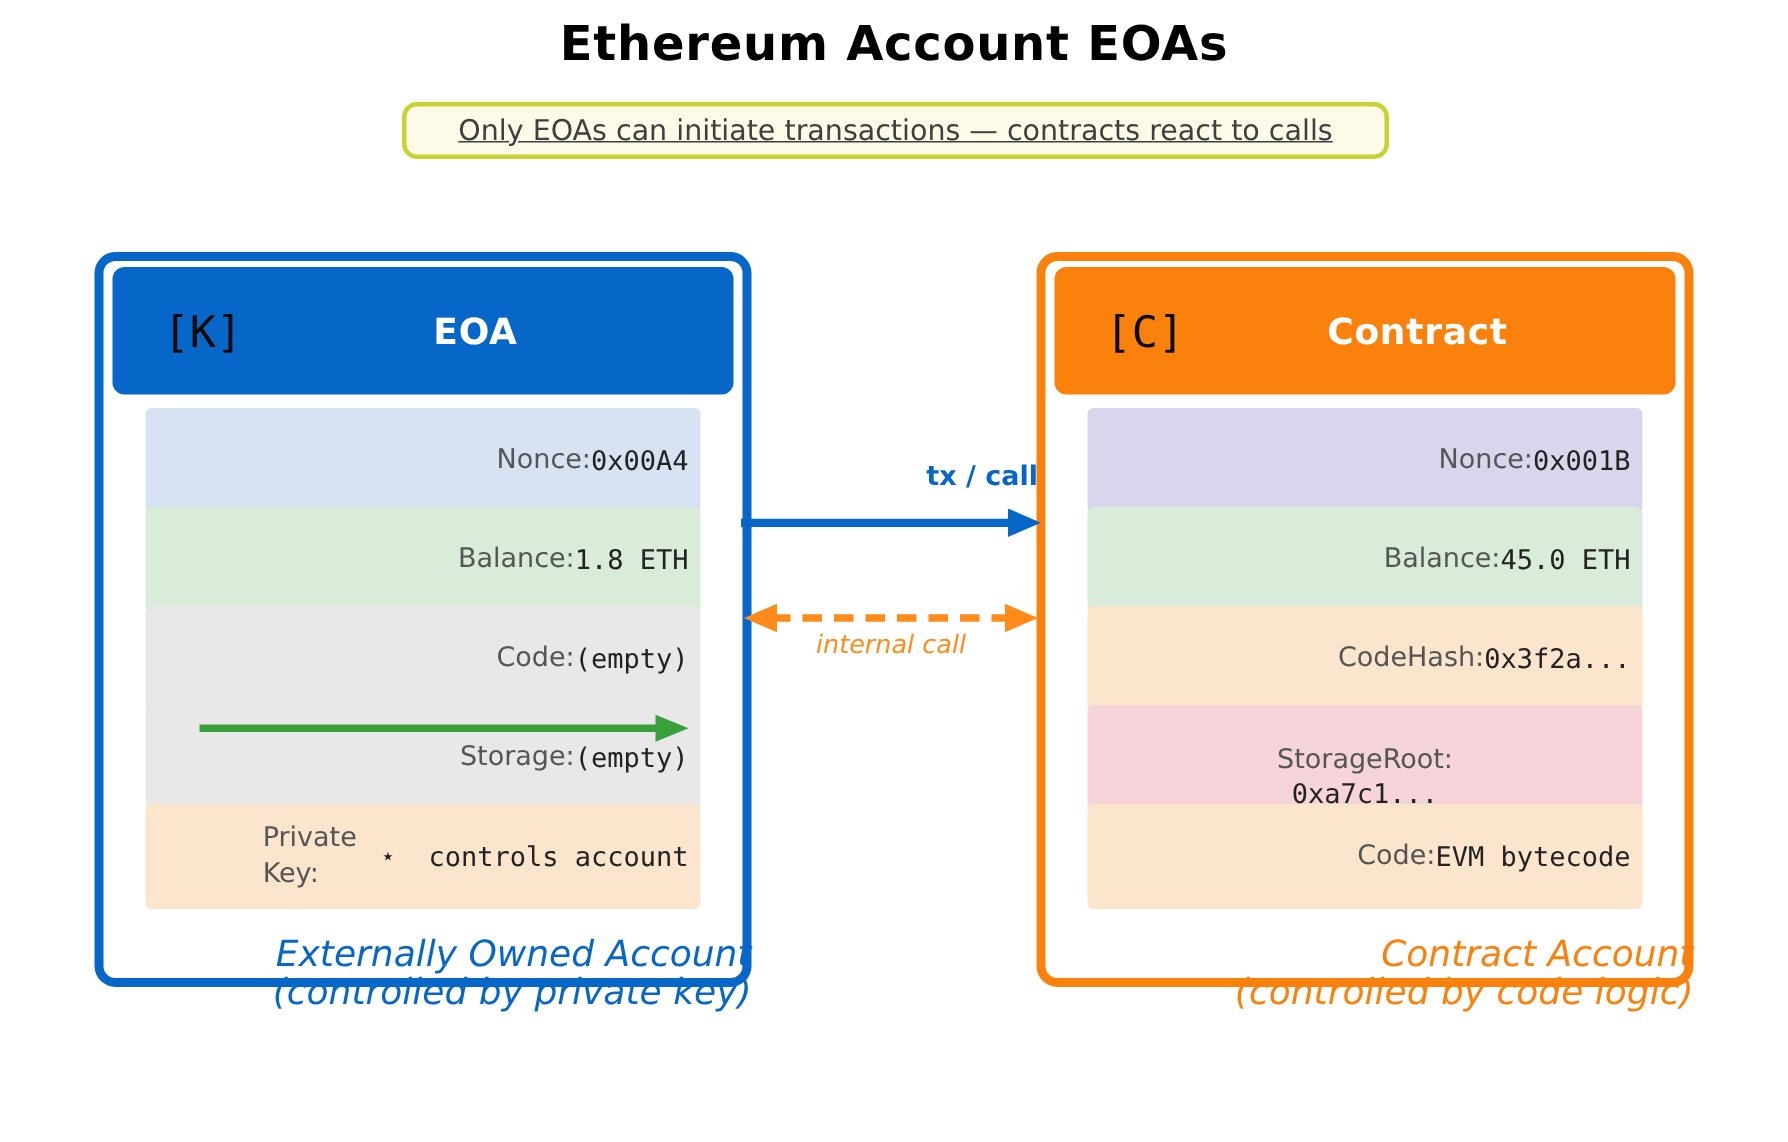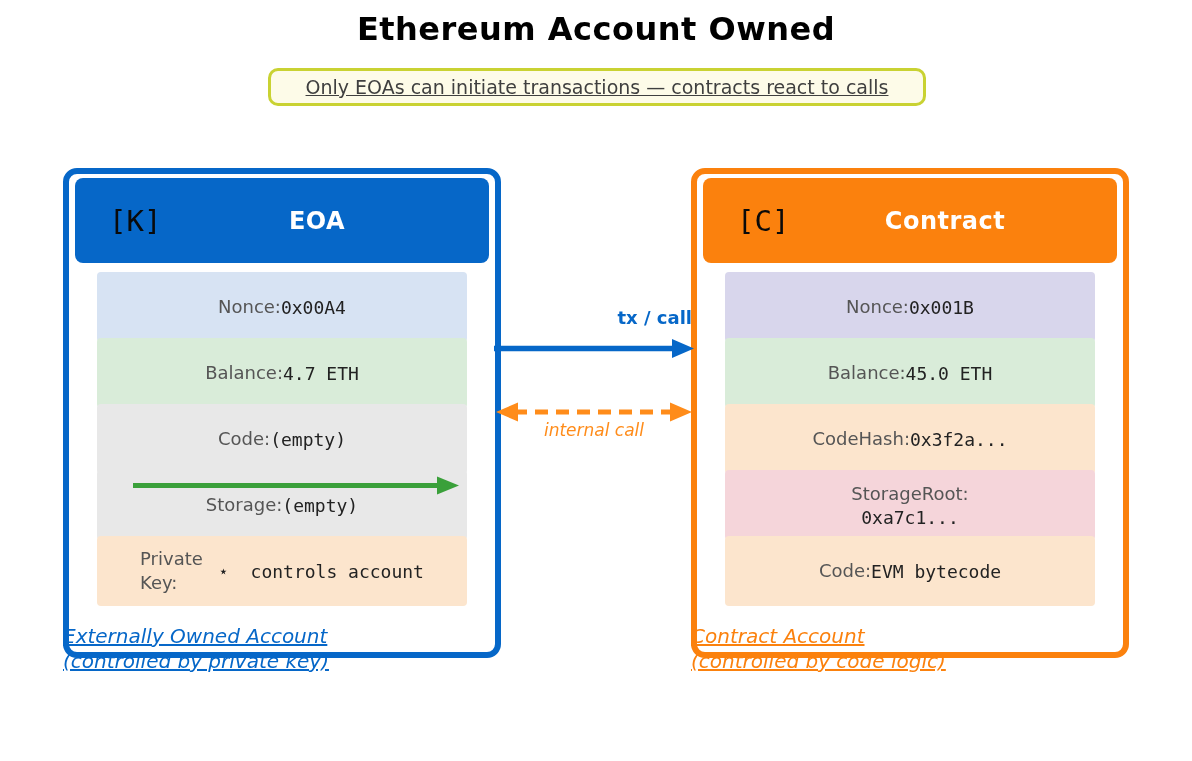--- a/index.html
+++ b/index.html
@@ -30,71 +30,71 @@
     position:absolute;left:34px;top:50%;transform:translateY(-50%);
     font-family:"DejaVu Sans Mono","Liberation Mono",monospace;
     font-size:29px;color:#0a0a0a;
   }
   .card-title{
     position:absolute;left:calc(50% + 35px);top:50%;transform:translate(-50%,-50%);
     font-size:24px;font-weight:bold;color:#ffffff;letter-spacing:.5px;
   }
   .row{
     position:absolute;left:28px;width:370px;height:70px;border-radius:4px;
-    display:flex;align-items:center;justify-content:center;
+    display:flex;align-items:center;justify-content:flex-end;
     padding:0 8px;box-sizing:border-box;
   }
   .row1{top:98px}.row2{top:164px}.row3{top:230px}.row4{top:296px}.row5{top:362px}
   .row .label{font-size:18px;color:var(--label_text);white-space:nowrap;line-height:1.35;}
   .row.wrap .label{white-space:normal;width:78px;}
   .row .value{
     font-family:"DejaVu Sans Mono","Liberation Mono",monospace;
     font-size:18px;color:var(--value_text);white-space:pre;
   }
   .r-blue{background:var(--row_blue);} .r-lavender{background:var(--row_lavender);}
   .r-green{background:var(--row_green);} .r-gray{background:var(--row_gray);}
   .r-peach{background:var(--row_peach);} .r-pink{background:var(--row_pink);flex-direction:column;}
   .caption{
-    position:absolute;width:438px;top:624px;text-align:left;
-    font-size:20px;font-style:italic;line-height:25px;z-index:3;text-decoration:underline;
+    position:absolute;width:438px;top:624px;text-align:right;
+    font-size:24px;font-style:italic;line-height:25px;z-index:3;
   }
   .caption.eoa-cap{left:63px;color:var(--blue_main);}
   .caption.contract-cap{left:691px;color:var(--orange_main);}
   .overlay{position:absolute;left:0;top:0;z-index:2;pointer-events:none;}
   .stroke-blue{stroke:var(--blue_main);} .fill-blue{fill:var(--blue_main);}
   .stroke-orange{stroke:var(--orange_arrow);} .fill-orange{fill:var(--orange_arrow);}
   .stroke-green{stroke:var(--green_arrow);} .fill-green{fill:var(--green_arrow);}
   .arrow-label{position:absolute;z-index:3;text-align:center;}
   .lbl-tx{left:496px;top:307px;width:196px;font-size:18px;font-weight:bold;color:var(--blue_main);text-align:right;}
   .lbl-internal{left:496px;top:420px;width:196px;font-size:17px;font-style:italic;color:var(--orange_arrow);}
   .lbl-eth{left:133px;top:494px;width:300px;font-size:17px;font-style:italic;color:var(--green_arrow);}
 </style>
 </head>
 <body>
 
 <div class="canvas">
 
-  <div class="page-title">Ethereum Account Owned</div>
+  <div class="page-title">Ethereum Account EOAs</div>
 
   <div class="note">
     <span>Only EOAs can initiate transactions — contracts react to calls</span>
   </div>
 
   <div class="card eoa">
     <div class="card-header">
       <span class="bracket">[K]</span>
       <span class="card-title">EOA</span>
     </div>
     <div class="row row1 r-blue">
       <span class="label">Nonce:</span>
       <span class="value">0x00A4</span>
     </div>
     <div class="row row2 r-green">
       <span class="label">Balance:</span>
-      <span class="value">4.7 ETH</span>
+      <span class="value">1.8 ETH</span>
     </div>
     <div class="row row3 r-gray">
       <span class="label">Code:</span>
       <span class="value">(empty)</span>
     </div>
     <div class="row row4 r-gray">
       <span class="label">Storage:</span>
       <span class="value">(empty)</span>
     </div>
     <div class="row row5 r-peach wrap">

